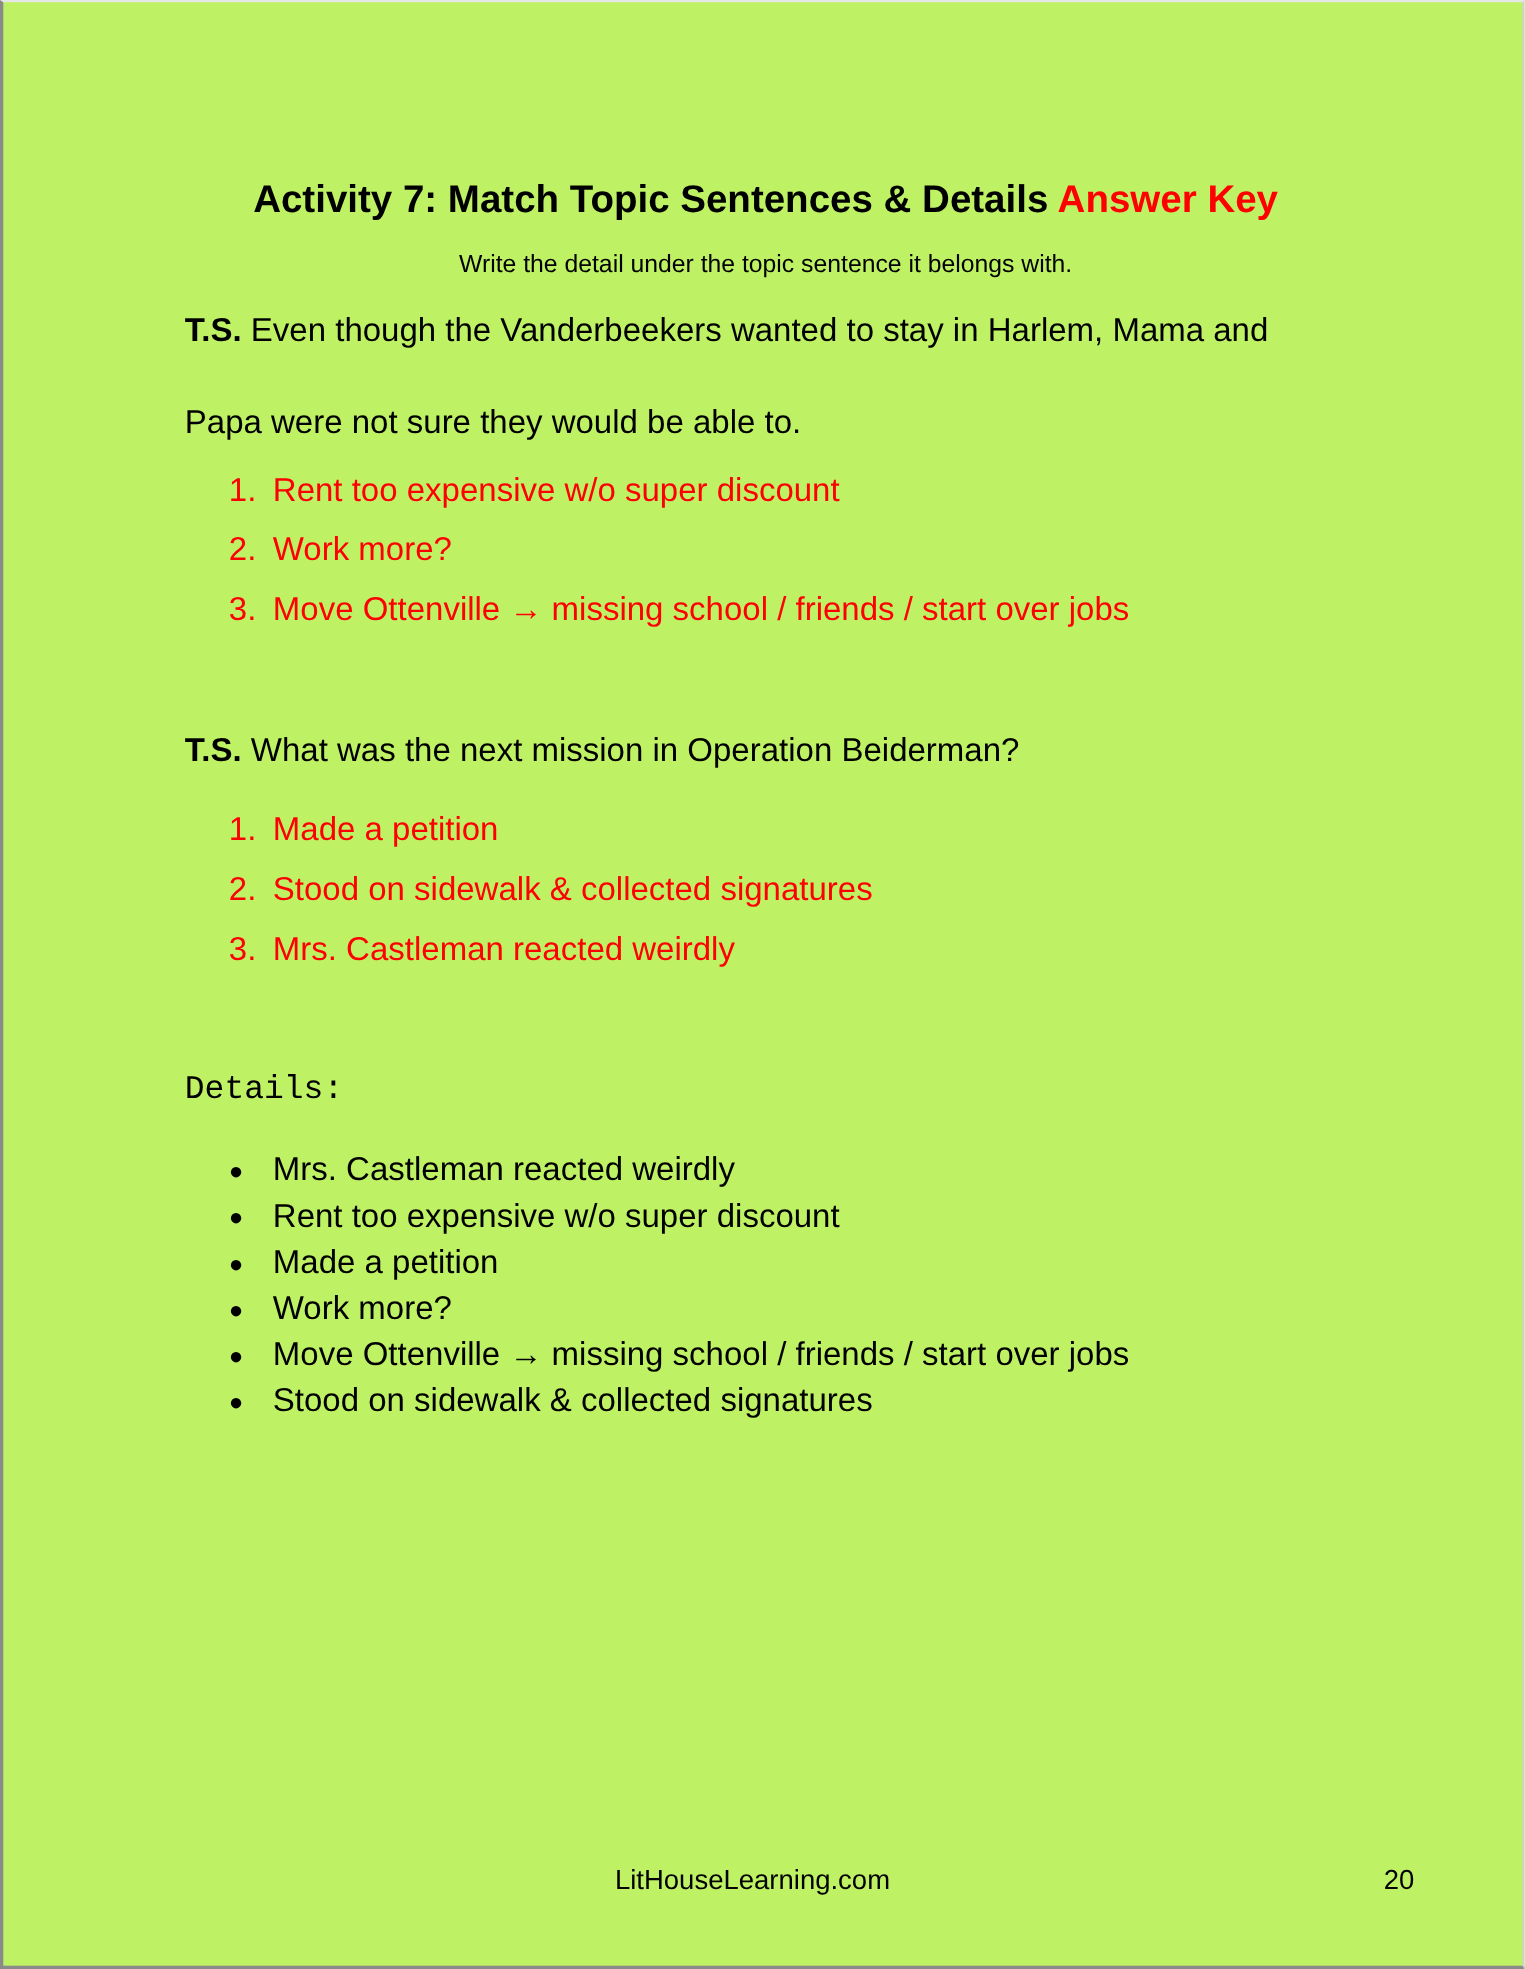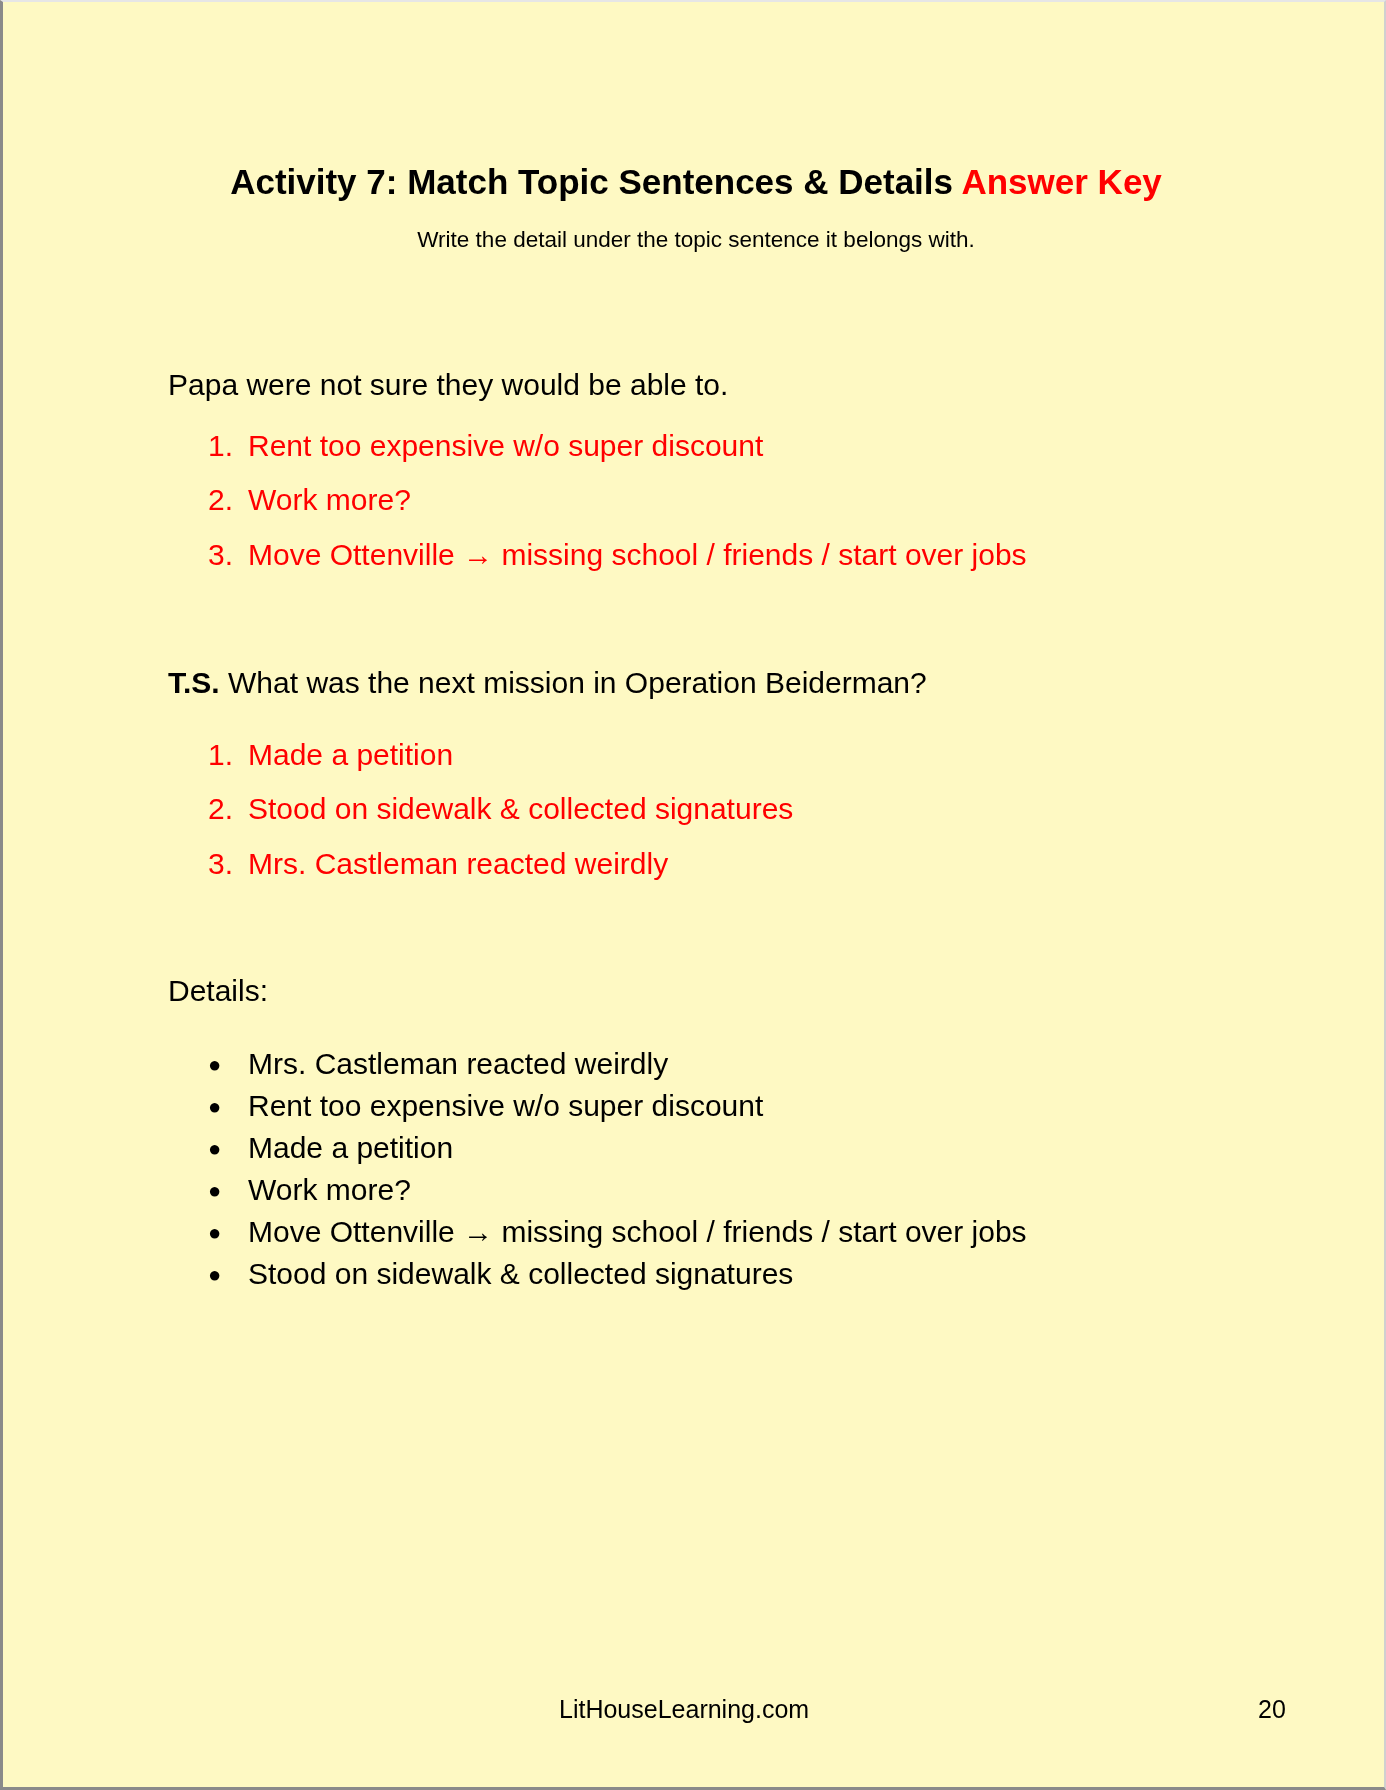--- a/index.html
+++ b/index.html
@@ -1,20 +1,20 @@
 <!DOCTYPE html>
 <html><head>
 <meta charset="utf-8">
 <style>
   html, body { margin: 0; padding: 0; background: #ffffff; }
   body { width: 1386px; height: 1790px; position: relative; overflow: hidden;
          font-family: "Liberation Sans", sans-serif; color: #000; }
   .frame { position: absolute; left: 0; top: 0; width: 1386px; height: 1790px; box-sizing: border-box;
            border-left: 3px solid #8a8a8a; border-top: 2px solid #e6e6e6;
-           border-right: 2px solid #d0d0d0; border-bottom: 3px solid #8a8a8a; background: #fef9c3; padding-left: 24px; }
+           border-right: 2px solid #d0d0d0; border-bottom: 3px solid #8a8a8a; background: #bef264; padding-left: 24px; }
   .abs { position: absolute; white-space: nowrap; }
   .title { left: 0; width: 1386px; text-align: center; top: 160px; font-size: 35px; font-weight: bold; }
   .red { color: #ff0000; }
   .subtitle { left: 0; width: 1386px; text-align: center; top: 225px; font-size: 22.5px; }
   .body-text { font-size: 30px; left: 165px; }
   .bold { font-weight: bold; }
   .num-item { font-size: 30px; color: #ff0000; }
   .num-item .n { position: absolute; left: 0; }
   .num-item .t { position: absolute; left: 40px; }
   .bullet-item { font-size: 30px; }
@@ -26,20 +26,24 @@
 <body>
 
 <div class="frame">
 
   <div class="abs title">
     <span>Activity 7: Match Topic Sentences &amp; Details</span>
     <span class="red">Answer Key</span>
   </div>
   <div class="abs subtitle">Write the detail under the topic sentence it belongs with.</div>
 
+  <div class="abs body-text" style="top:282px;">
+    <span class="bold">T.S.</span>
+    <span>Even though the Vanderbeekers wanted to stay in Harlem, Mama and</span>
+  </div>
   <div class="abs body-text" style="top:366px;">Papa were not sure they would be able to.</div>
 
   <div class="abs num-item" style="left:205px; top:427px;">
     <span class="n">1.</span>
     <span class="t">Rent too expensive w/o super discount</span>
   </div>
   <div class="abs num-item" style="left:205px; top:481px;">
     <span class="n">2.</span>
     <span class="t">Work more?</span>
   </div>
@@ -59,21 +63,21 @@
   </div>
   <div class="abs num-item" style="left:205px; top:790px;">
     <span class="n">2.</span>
     <span class="t">Stood on sidewalk &amp; collected signatures</span>
   </div>
   <div class="abs num-item" style="left:205px; top:845px;">
     <span class="n">3.</span>
     <span class="t">Mrs. Castleman reacted weirdly</span>
   </div>
 
-  <div class="abs body-text" style="top:972px;">Details:</div>
+  <div class="abs body-text" style="top:972px;font-family:Liberation Mono, monospace;">Details:</div>
 
   <div class="abs bullet-item" style="left:205px; top:1045px;">
     <span class="b">●</span>
     <span class="t">Mrs. Castleman reacted weirdly</span>
   </div>
   <div class="abs bullet-item" style="left:205px; top:1087px;">
     <span class="b">●</span>
     <span class="t">Rent too expensive w/o super discount</span>
   </div>
   <div class="abs bullet-item" style="left:205px; top:1129px;">

